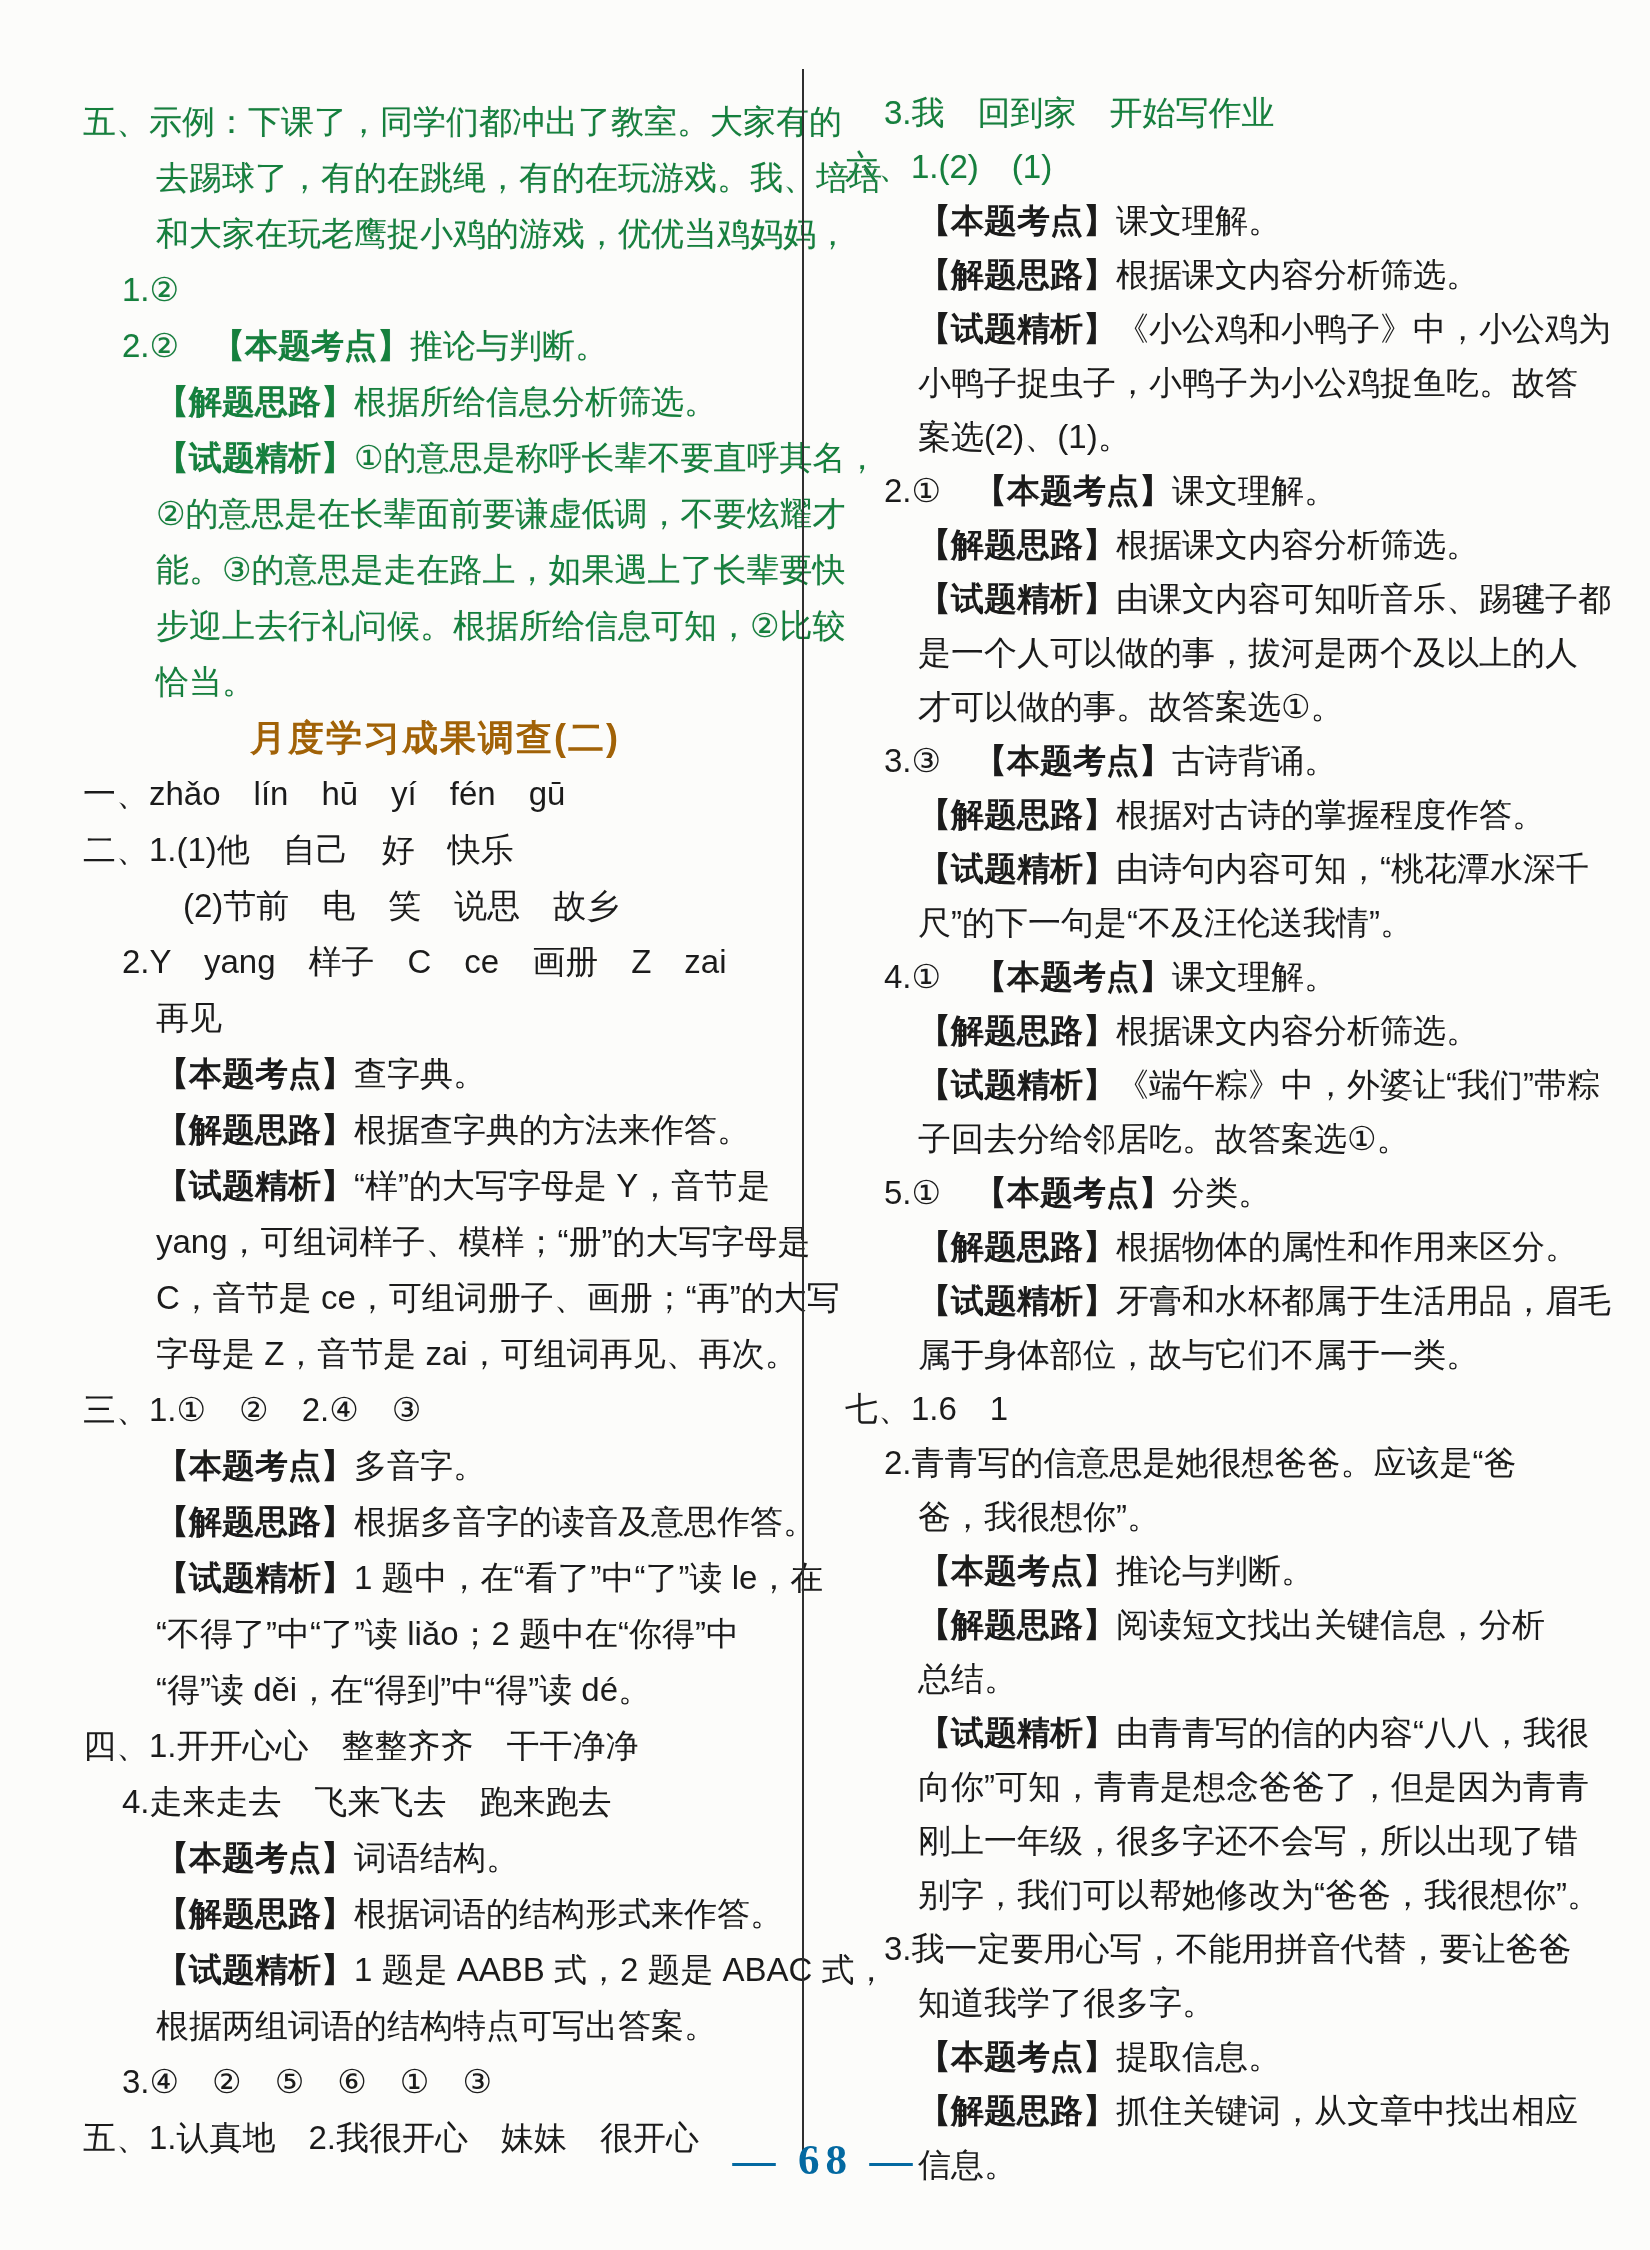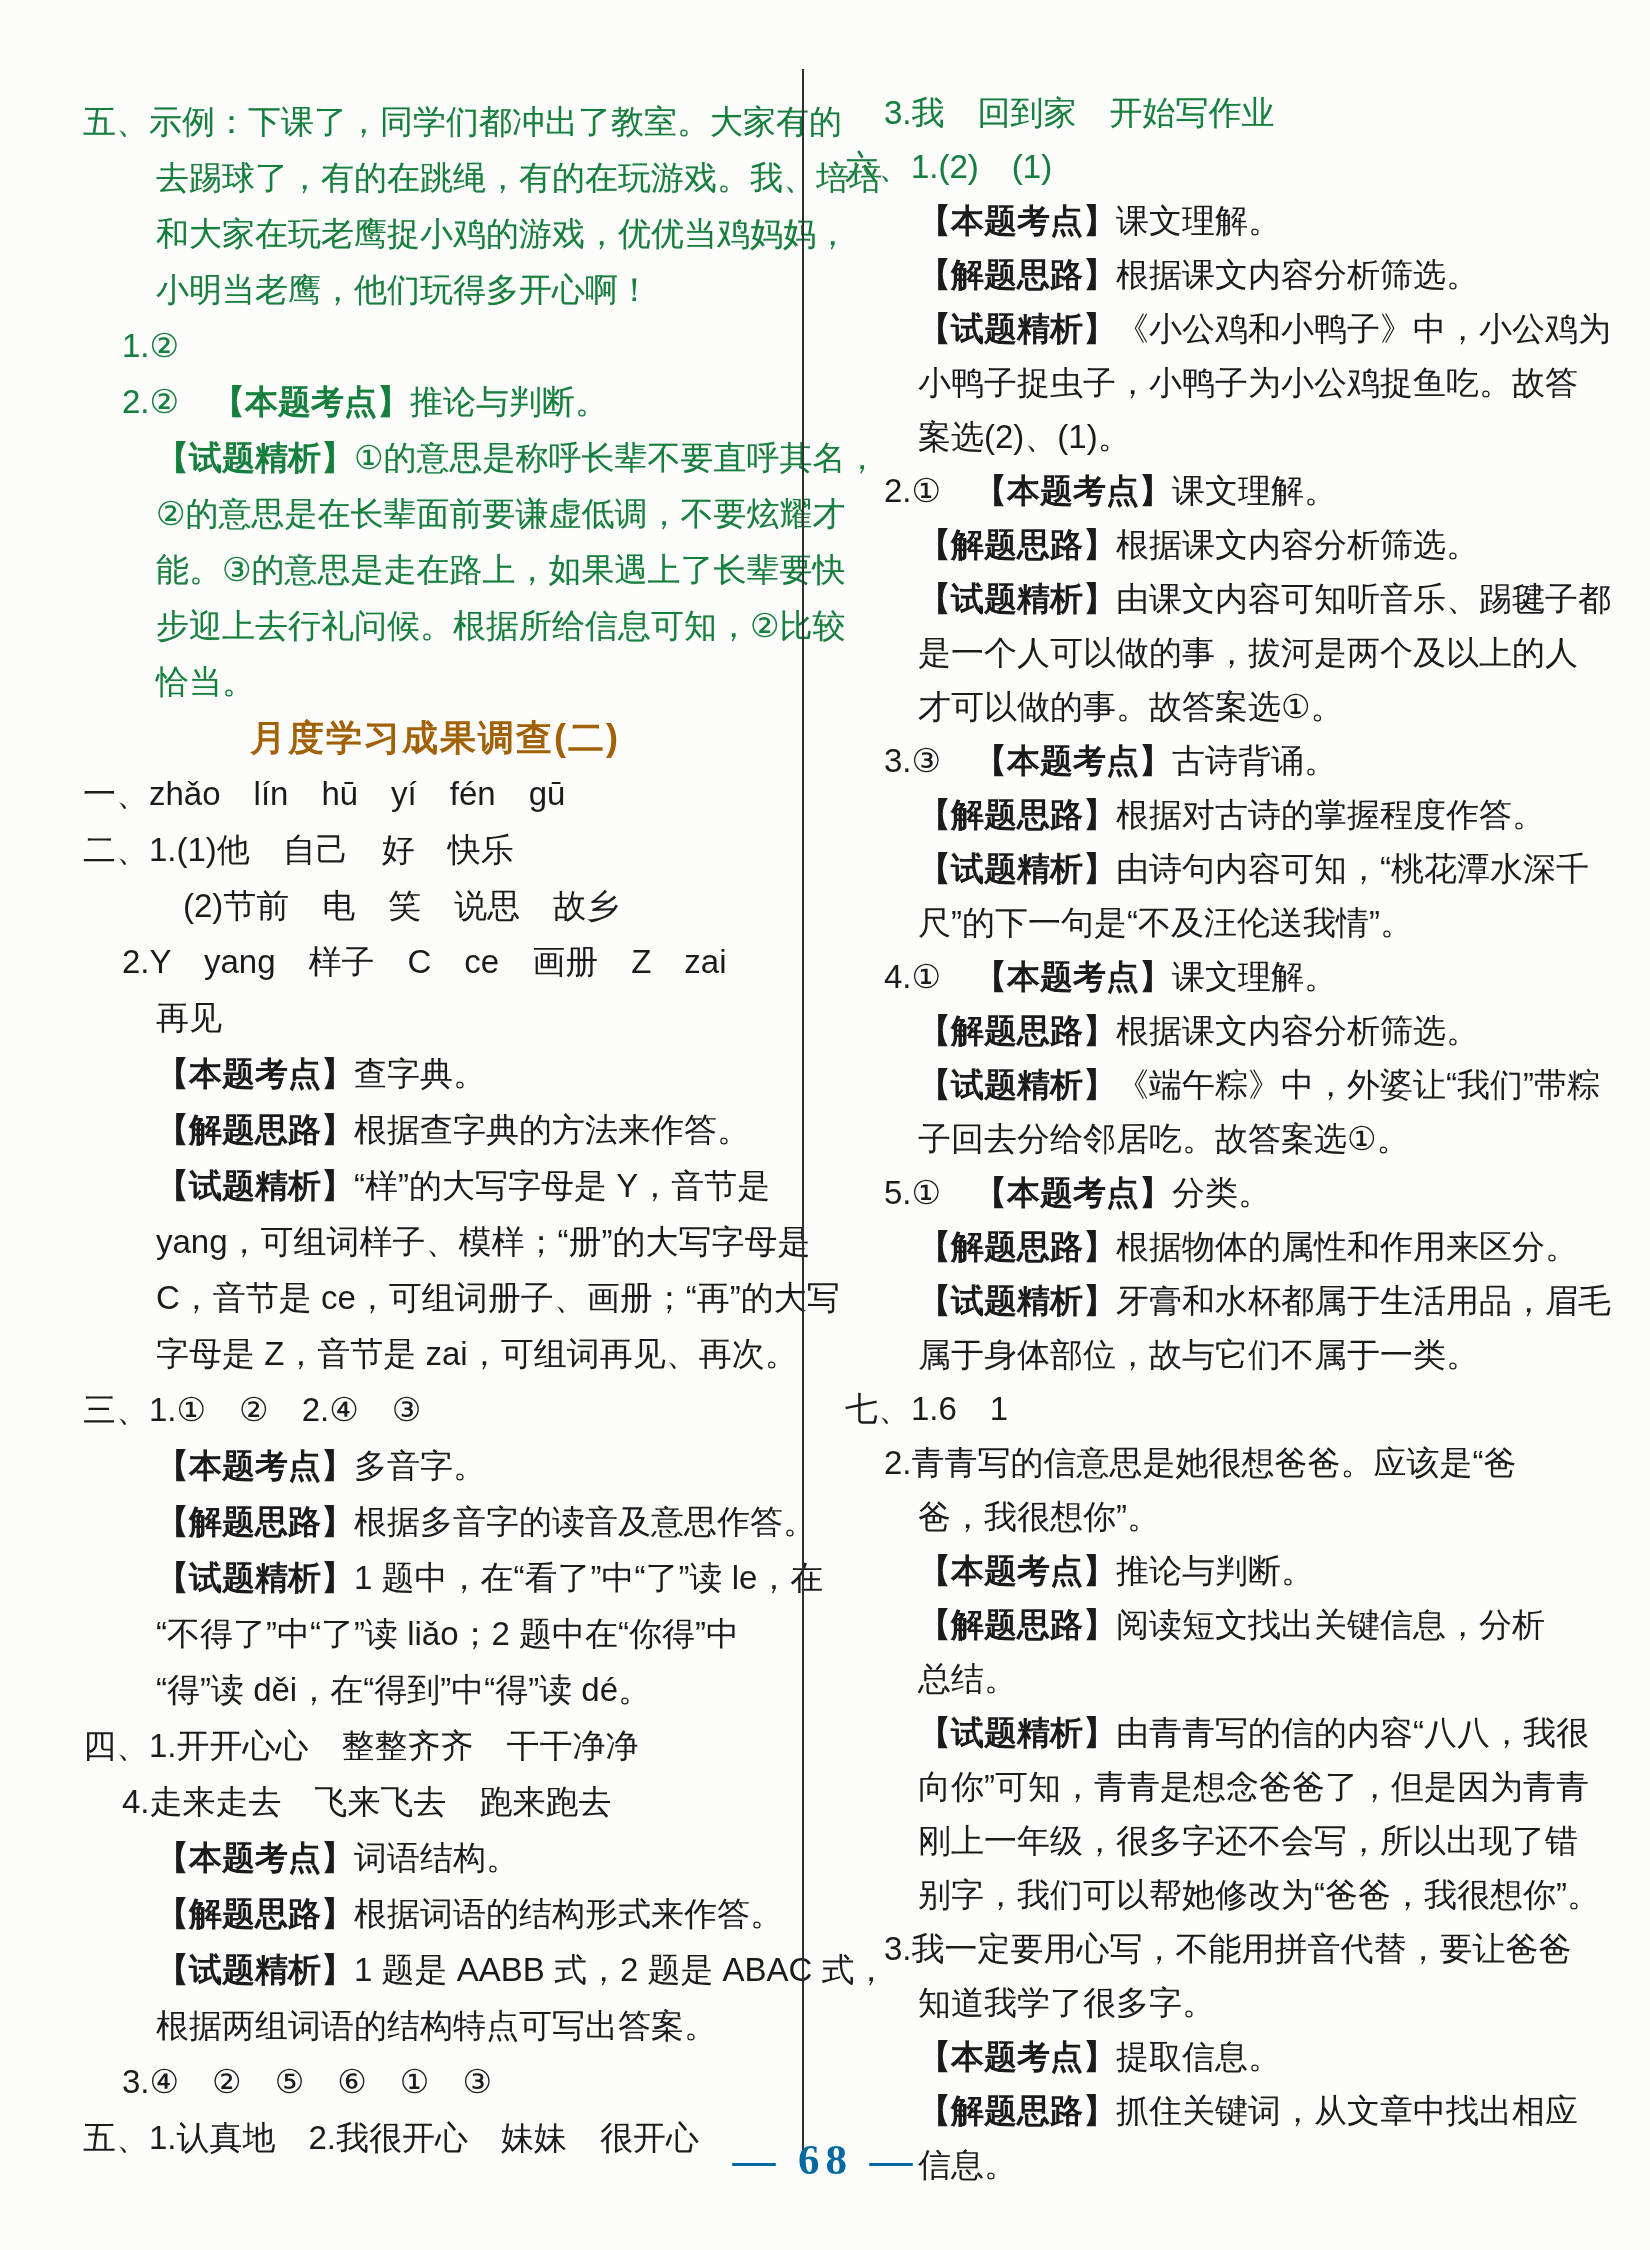--- a/index.html
+++ b/index.html
@@ -54,23 +54,23 @@
   }
 </style>
 </head>
 <body>
 
 <div id="page">
   <div id="col-left" class="column">
       <div class="line ind0 faded">五、示例：下课了，同学们都冲出了教室。大家有的</div>
       <div class="line ind2 faded">去踢球了，有的在跳绳，有的在玩游戏。我、培培</div>
       <div class="line ind2 faded">和大家在玩老鹰捉小鸡的游戏，优优当鸡妈妈，</div>
-      <div class="line ind2 faded">小明当老鹰，他们玩得多开心啊！</div>
       <div class="line ind1 faded">1.②</div>
       <div class="line ind1 faded">2.②　<span class="b">【本题考点】</span>推论与判断。</div>
+      <div class="line ind2 faded"><span class="b">【解题思路】</span>根据所给信息分析筛选。</div>
       <div class="line ind2 faded"><span class="b">【试题精析】</span>①的意思是称呼长辈不要直呼其名，</div>
       <div class="line ind2 faded">②的意思是在长辈面前要谦虚低调，不要炫耀才</div>
       <div class="line ind2 faded">能。③的意思是走在路上，如果遇上了长辈要快</div>
       <div class="line ind2 faded">步迎上去行礼问候。根据所给信息可知，②比较</div>
       <div class="line ind2 faded">恰当。</div>
       <div class="line ind0 center red">月度学习成果调查(二)</div>
       <div class="line ind0">一、zhǎo　lín　hū　yí　fén　gū</div>
       <div class="line ind0">二、1.(1)他　自己　好　快乐</div>
       <div class="line ind3">(2)节前　电　笑　说思　故乡</div>
       <div class="line ind1">2.Y　yang　样子　C　ce　画册　Z　zai</div>

